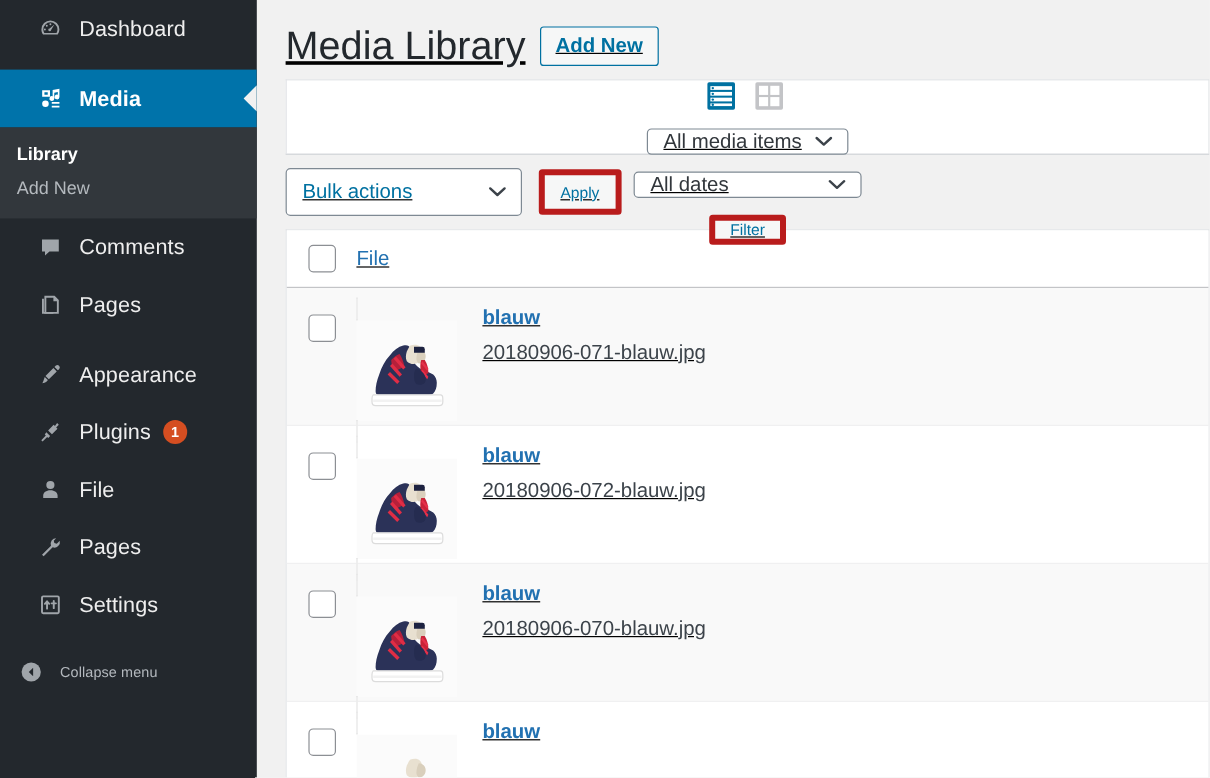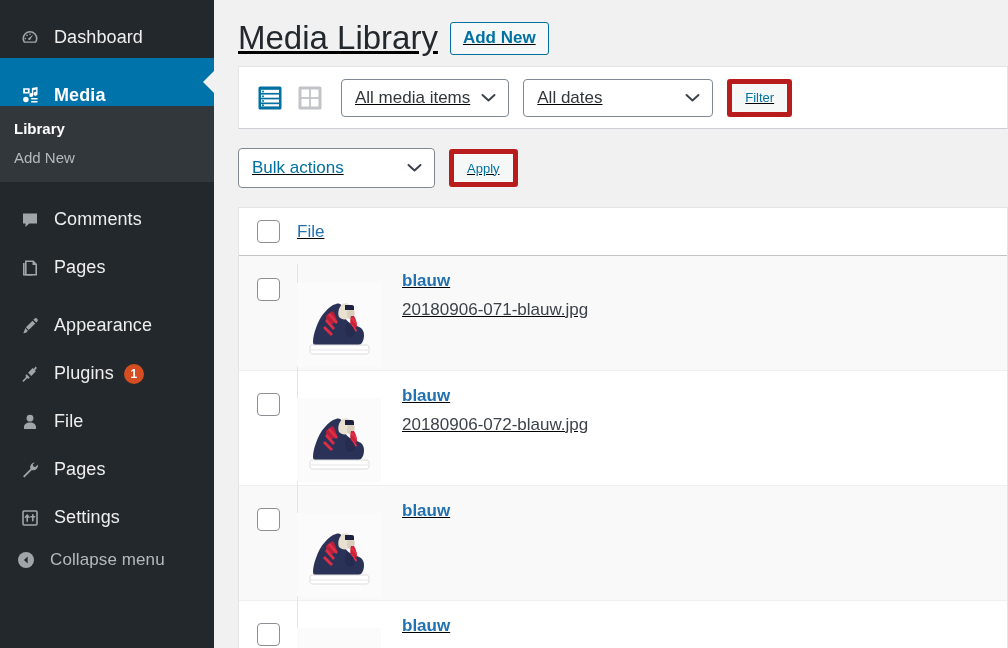--- a/index.html
+++ b/index.html
@@ -14,23 +14,23 @@
 
   
   .sidebar {
     width: 214px; flex: 0 0 214px;
     background: #23282d;
     color: #eee;
     position: relative;
     overflow: hidden;
   }
   .menu-item {
-    display: flex; align-items: flex-end;
+    display: flex; align-items: center;
     height: 48px;
-    padding-left: 12px;
+    padding-left: 24px;
     color: #eee;
     font-size: 18px;
     position: relative;
     cursor: pointer;
   }
   .menu-item.active {
     background: #0073aa;
     color: #fff;
     font-weight: 600;
   }
@@ -69,21 +69,21 @@
     color: #b4b9be;
     cursor: pointer;
   }
   .submenu-item.current { color: #fff; font-weight: 700; }
 
   .sep { height: 10px; }
 
   .collapse {
     display: flex; align-items: center;
     height: 44px; padding-left: 8px;
-    color: #b4b9be; font-size: 17px;
+    color: #b4b9be; font-size: 12px;
     cursor: pointer;
   }
 
   
   .main {
     flex: 1 1 auto;
     background: #f1f1f1;
     padding: 10px 0 0 24px;
     overflow: hidden;
     text-decoration: underline;
@@ -115,20 +115,21 @@
   
   .toolbar {
     background: #fff;
     border: 1px solid #e2e4e7;
     border-bottom: 1px solid #ccd0d4;
     height: 63px;
     display: flex; align-items: center;
     gap: 14px;
     padding: 0 18px;
     margin-right: 0;
+    flex-direction: column;
   }
   .viewsw { display: flex; align-items: center; gap: 14px; margin-right: 4px; }
   .viewsw svg { display: block; cursor: pointer; }
 
   .select {
     position: relative;
     display: inline-flex; align-items: center;
     height: 38px;
     border: 1px solid #7e8993;
     border-radius: 4px;
@@ -155,21 +156,21 @@
     height: 38px;
     padding: 0 13px;
     border-radius: 3px;
     cursor: pointer;
     font-family: "Liberation Sans", sans-serif;
   }
 
   
   .bulkrow {
     display: flex; align-items: center; gap: 14px;
-    height: 78px;
+    height: 62px;
     padding-left: 0;
     border-radius: 30px;
   }
   .bulkrow .select { min-width: 197px; height: 40px; }
 
   
   .table { background: #fff; border: 1px solid #e2e4e7; border-bottom: none; }
   .thead {
     display: flex; align-items: center;
     height: 48px;
@@ -509,20 +510,21 @@
               <path d="M55 41l5 6-1 2-5-6z" fill="#e6304a"></path>
               <path d="M48 22h7a2 2 0 012 2v3h-9z" fill="#1d2240"></path>
               <path d="M14 62h56c1 0 2 1 2 3v3c0 2-1 3-3 3H16c-2 0-3-1-3-3v-3c0-2 1-3 1-3z" fill="#fff" stroke="#dcdcdc" stroke-width="1"></path>
               <path d="M14 66h57v2H14z" fill="#f2f2f2"></path>
               <path d="M50 40c3 1 6 3 7 6 1 2 1 4 0 6-2 2-5 2-7 1-2-2-2-5-2-8 0-2 1-4 2-5z" fill="#252c50"></path>
             </svg>
           </span>
         </div>
         <div class="meta-cell">
           <div class="file-title">blauw</div>
+          <div class="file-name">20180906-070-blauw.jpg</div>
         </div>
       </div>
 
       <div class="trow">
         <div class="cb-cell">
           <span class="cbox"></span>
         </div>
         <div class="thumb-cell">
           <span class="thumb">
             <svg width="84" height="84" viewBox="0 0 84 84">

